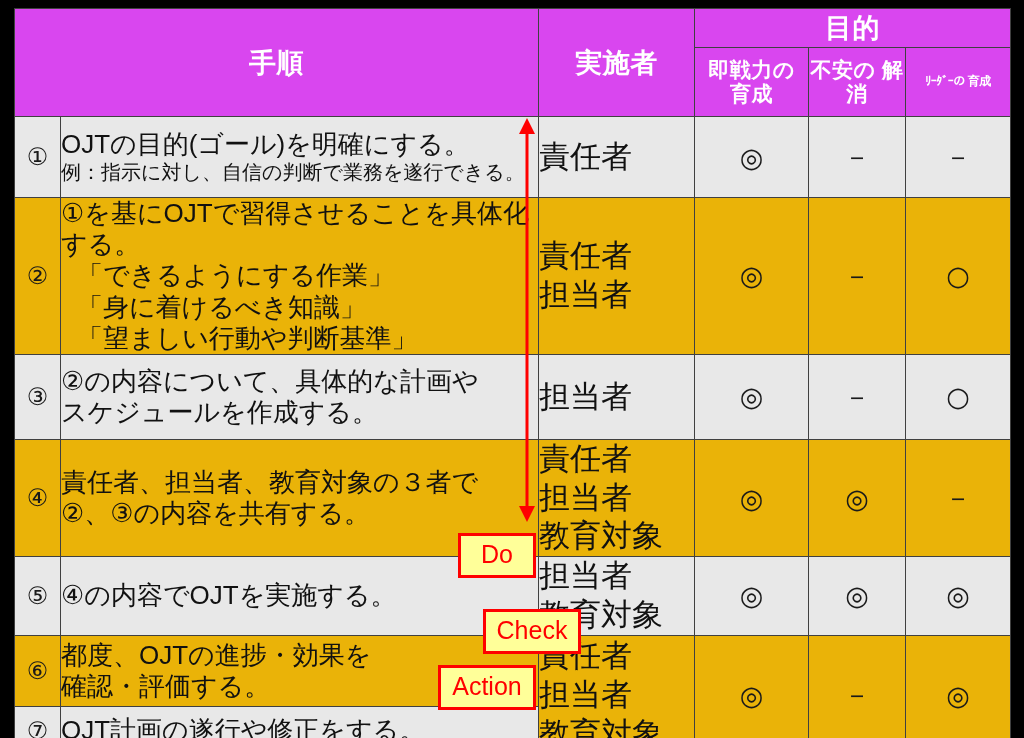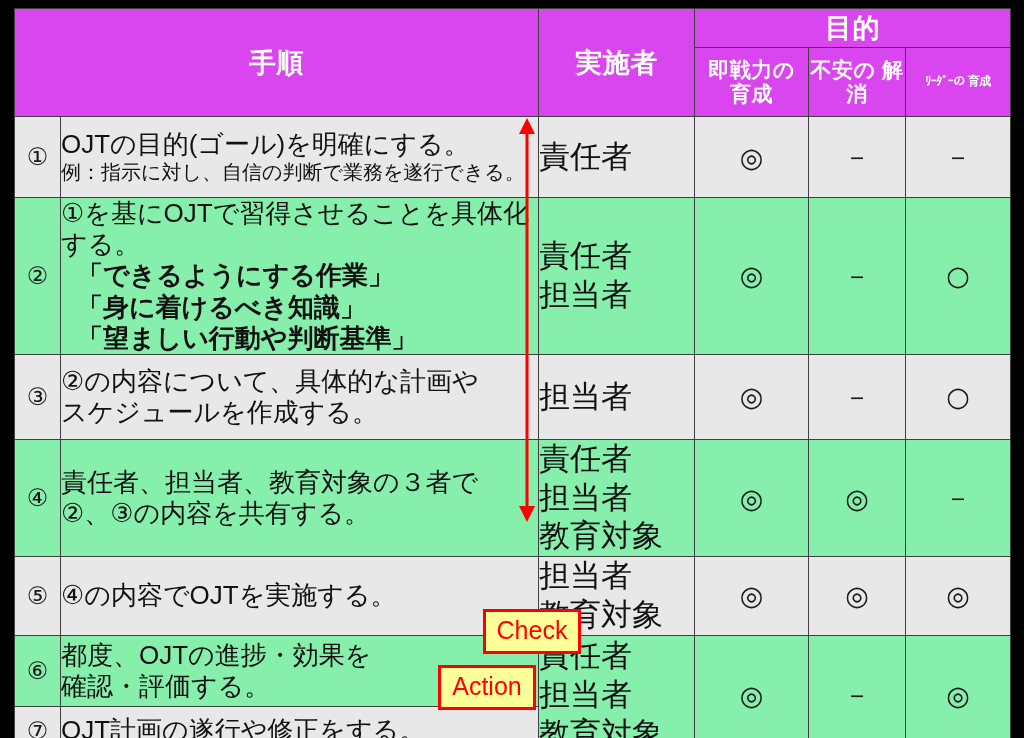--- a/index.html
+++ b/index.html
@@ -47,42 +47,42 @@
   .hdr-purpose { font-size: 27px; }
   .hdr-sub {
     font-size: 21px;
     line-height: 1.12;
     padding: 3px 1px 4px 1px;
   }
   .hdr-sub.narrow { font-size: 12px; letter-spacing: -0.5px; }
 
   
   .row-light  > td { background: #e8e8e8; }
-  .row-dark   > td { background: #86efac; margin-left: 44px; }
+  .row-dark   > td { background: #eab308; margin-left: 44px; }
 
   .num-cell {
     width: 46px;
     text-align: center;
     font-size: 24px;
     color: #1a1a1a;
   }
   .step-cell {
     padding: 6px 6px 6px 10px;
     font-size: 26px;
     color: #111111;
     line-height: 1.2;
     position: relative;
   }
   .step-cell .sub {
     font-size: 20px;
     display: block;
     line-height: 1.25;
   }
   .step-cell .ln { display: block; }
-  .step-cell .indent { padding-left: 16px; font-weight: bold; }
+  .step-cell .indent { padding-left: 16px; }
 
   .actor-cell {
     padding: 4px 4px 4px 12px;
     font-size: 31px;
     color: #111111;
     line-height: 1.25;
   }
   .actor-cell .ln { display: block; }
 
   .mark-cell {
@@ -262,16 +262,17 @@
 
     </tbody>
   </table>
 
   <svg id="plan-arrow" viewBox="0 0 30 408">
     <line x1="15" y1="14" x2="15" y2="394" stroke="#ff0000" stroke-width="3"></line>
     <polygon points="15,2 7,18 23,18" fill="#ff0000"></polygon>
     <polygon points="15,406 7,390 23,390" fill="#ff0000"></polygon>
   </svg>
 
+  <div class="badge" id="badge-do">Do</div>
   <div class="badge" id="badge-check">Check</div>
   <div class="badge" id="badge-action">Action</div>
 
 </div>
 
 </body></html>

